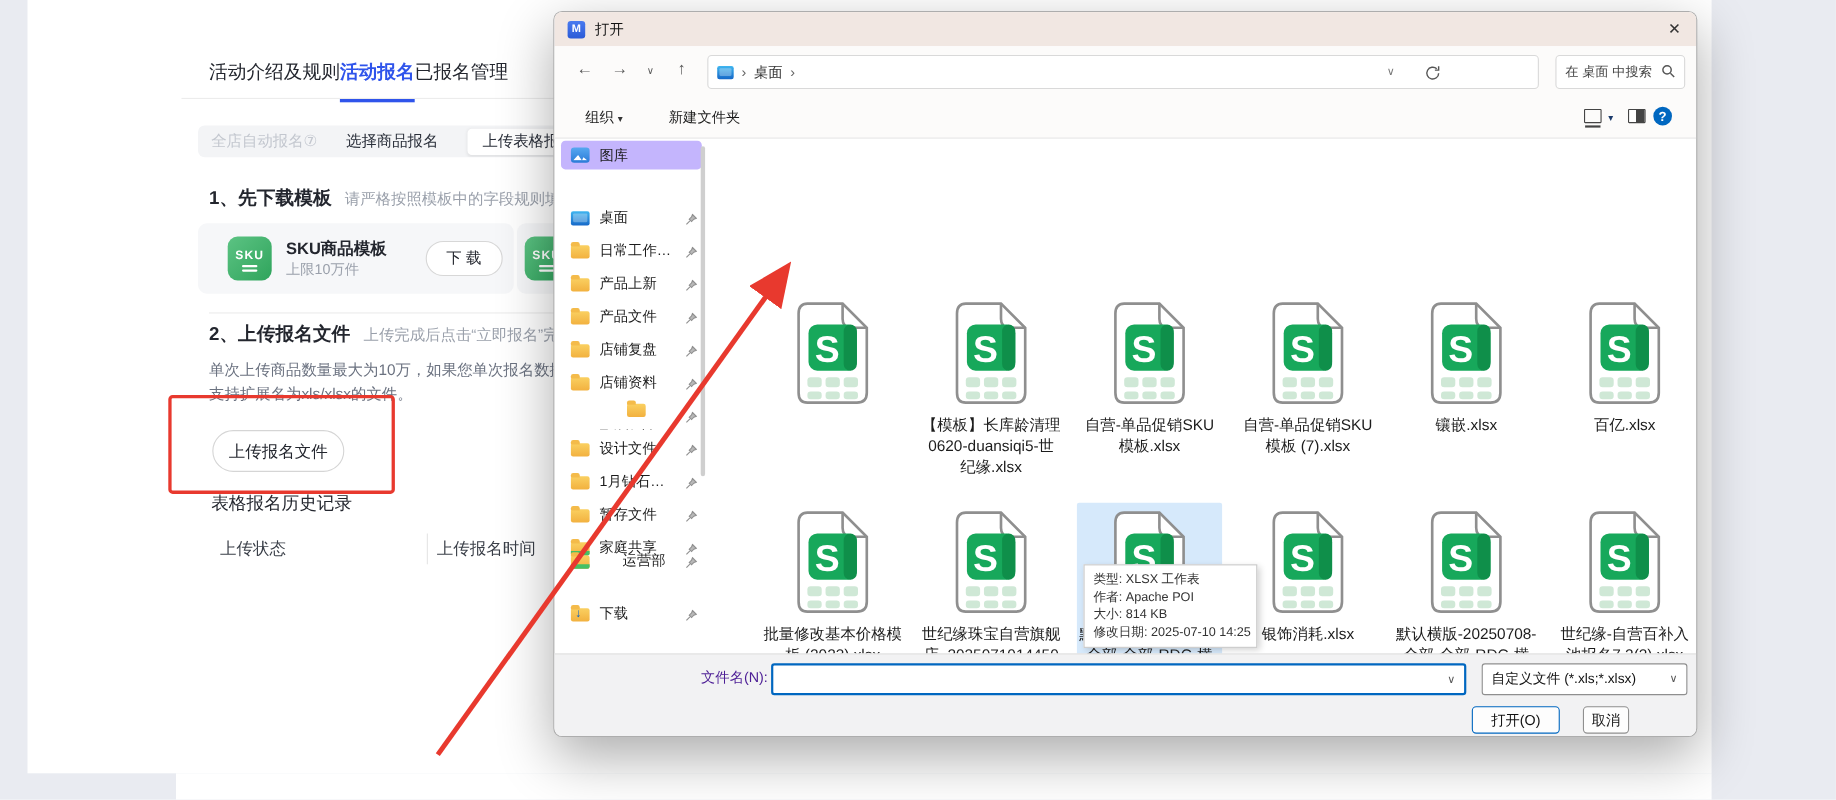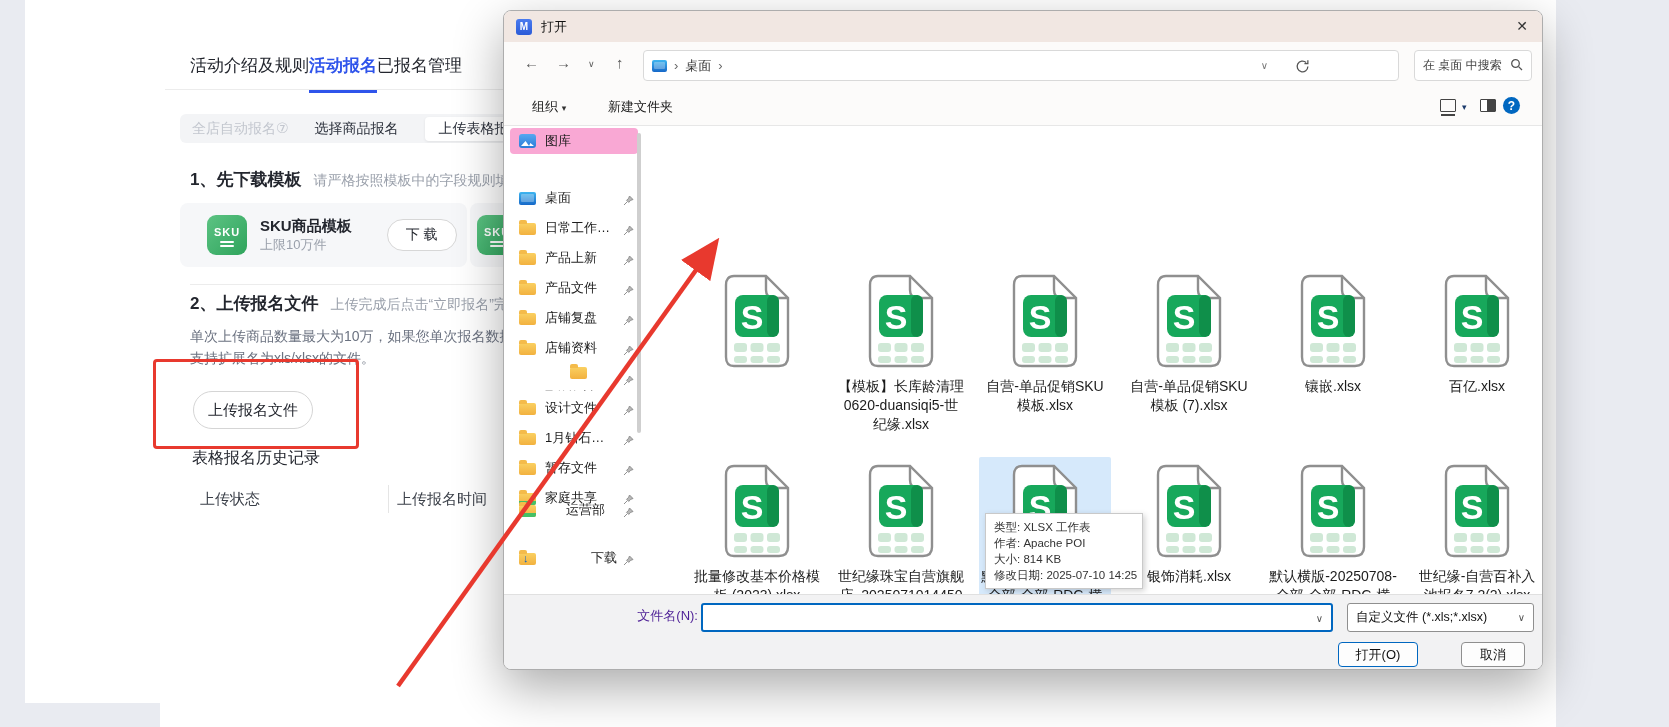--- a/index.html
+++ b/index.html
@@ -76,21 +76,21 @@
   .view-ic{position:absolute;top:10px;width:14px;height:11px;border:1.6px solid #444;border-radius:1px;}
   #view-large{left:936px;}
   #view-large::after{content:'';position:absolute;left:0;right:0;bottom:-5px;height:1.6px;background:#444;}
   #view-caret{position:absolute;left:958px;top:13px;color:#1b3a6b;font-size:9px;}
   #preview-ic{left:976px;background:linear-gradient(to right,#fff 45%,#444 45%);}
   #help-ic{position:absolute;left:999px;top:8px;width:17px;height:17px;border-radius:50%;background:#0067c0;color:#fff;
     font-size:12px;font-weight:bold;display:flex;align-items:center;justify-content:center;}
   
   #sidebar{position:absolute;left:0;top:114px;width:140px;bottom:77px;}
   .sb-item{position:absolute;left:6px;width:128px;height:26px;display:flex;align-items:center;padding-left:9px;border-radius:4px;box-sizing:border-box;gap:9px;}
-  .sb-item.sel{background:#f9a8d4;}
+  .sb-item.sel{background:#c4b5fd;}
   .sb-lb{font-size:13px;color:#1c1c1c;white-space:nowrap;overflow:hidden;text-overflow:ellipsis;width:72px;}
   .pin{position:absolute;right:4px;top:7px;}
   .sb-ic{width:17px;height:14px;position:relative;flex:0 0 auto;}
   .ic-gallery{background:linear-gradient(#57a8f0,#2b7bd8);border-radius:3px;}
   .ic-gallery::after{content:'';position:absolute;left:2px;right:2px;bottom:2px;height:6px;background:#fff;
     clip-path:polygon(0 100%,35% 15%,62% 100%,72% 50%,100% 100%);}
   .ic-desktop{background:linear-gradient(#3fb6f0,#1668c8);border-radius:2px;height:13px;}
   .ic-desktop::after{content:'';position:absolute;left:2px;top:2px;right:2px;bottom:3px;background:rgba(255,255,255,.3);border-radius:1px;}
   .ic-folder{height:12px;margin-top:2px;background:linear-gradient(#fad061,#f2b13f);border-radius:2px;}
   .ic-folder::before{content:'';position:absolute;top:-3px;left:0;width:8px;height:4px;background:#f4bb4a;border-radius:2px 2px 0 0;}
@@ -110,21 +110,21 @@
   
   #dlg-bottom{position:absolute;left:0;right:0;top:583px;height:77px;background:#f2f2f3;border-top:1px solid #e0e0e0;z-index:6;}
   #fname-label{position:absolute;left:130px;top:12px;width:64px;text-align:right;font-size:13px;color:#4c1d95;}
   #fname-input{position:absolute;left:197px;top:8px;width:632px;height:29px;background:#fff;border:2px solid #0067c0;border-radius:3px;box-sizing:border-box;}
   #fname-chev{position:absolute;right:8px;top:8px;color:#555;font-size:10px;}
   #ftype-select{position:absolute;left:843px;top:8px;width:187px;height:29px;background:#fff;border:1px solid #8f8f8f;border-radius:3px;
     box-sizing:border-box;display:flex;align-items:center;justify-content:space-between;padding:0 8px;font-size:12.5px;color:#111;white-space:nowrap;}
   .dlg-btn{position:absolute;top:47px;height:25px;border-radius:4px;background:#fdfdfd;border:1px solid #8f8f8f;
     display:flex;align-items:center;justify-content:center;font-size:13px;color:#111;box-sizing:border-box;}
   #open-btn{left:834px;width:80px;border-color:#0067c0;}
-  #cancel-btn{left:957px;width:64px;}
+  #cancel-btn{left:935px;width:42px;}
   .chev{font-size:10px;color:#555;}
 </style>
 </head>
 <body>
 
 <div class="abs" id="panel"></div>
 <div class="abs" id="panel-tail"></div>
 
 <div class="abs" id="tabs">
     <span class="tab">活动介绍及规则</span>
@@ -347,21 +347,21 @@
       <div class="sb-item" style="top: 372px; justify-content: space-between;">
         <span class="sb-ic ic-folder shared"></span>
         <span class="sb-lb">运营部</span>
         <span class="pin"><svg width="11" height="11" viewBox="0 0 11 11">
             <g stroke="#909090" fill="#b8b8b8" stroke-width="1">
               <path d="M6.5 1 L10 4.5 L7.8 5.3 L5.7 7.4 L3.6 5.3 L5.7 3.2 Z"></path>
               <line x1="4.2" y1="6.8" x2="1" y2="10"></line>
             </g>
           </svg></span>
       </div>
-      <div class="sb-item" style="top: 420px; text-align: right;">
+      <div class="sb-item" style="top: 420px;">
         <span class="sb-ic ic-folder dl"></span>
         <span class="sb-lb">下载</span>
         <span class="pin"><svg width="11" height="11" viewBox="0 0 11 11">
             <g stroke="#909090" fill="#b8b8b8" stroke-width="1">
               <path d="M6.5 1 L10 4.5 L7.8 5.3 L5.7 7.4 L3.6 5.3 L5.7 3.2 Z"></path>
               <line x1="4.2" y1="6.8" x2="1" y2="10"></line>
             </g>
           </svg></span>
       </div>
     </div>

